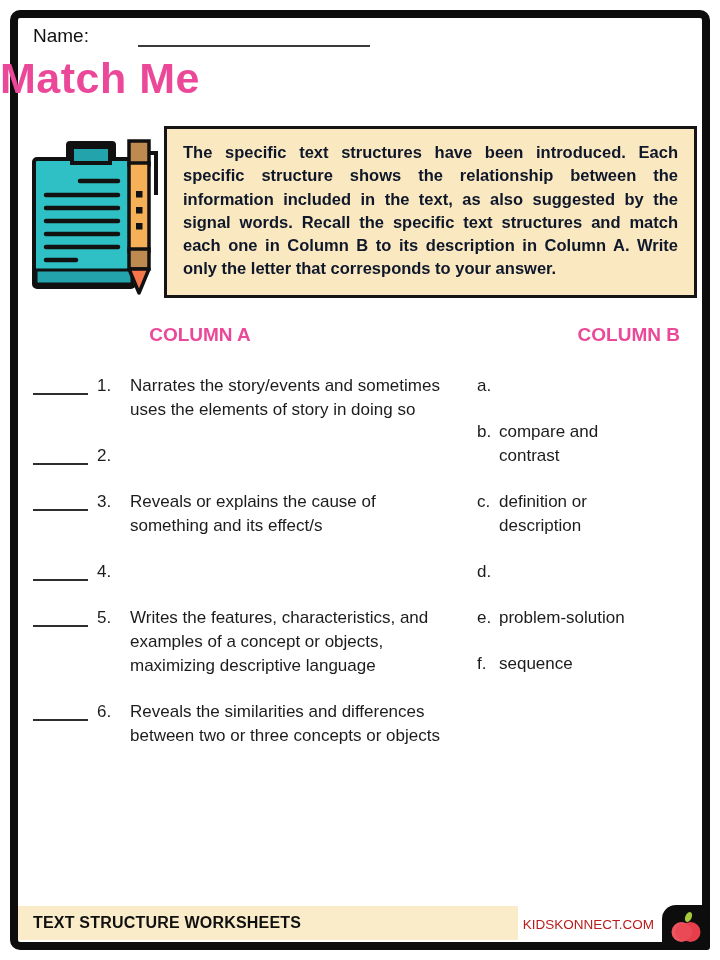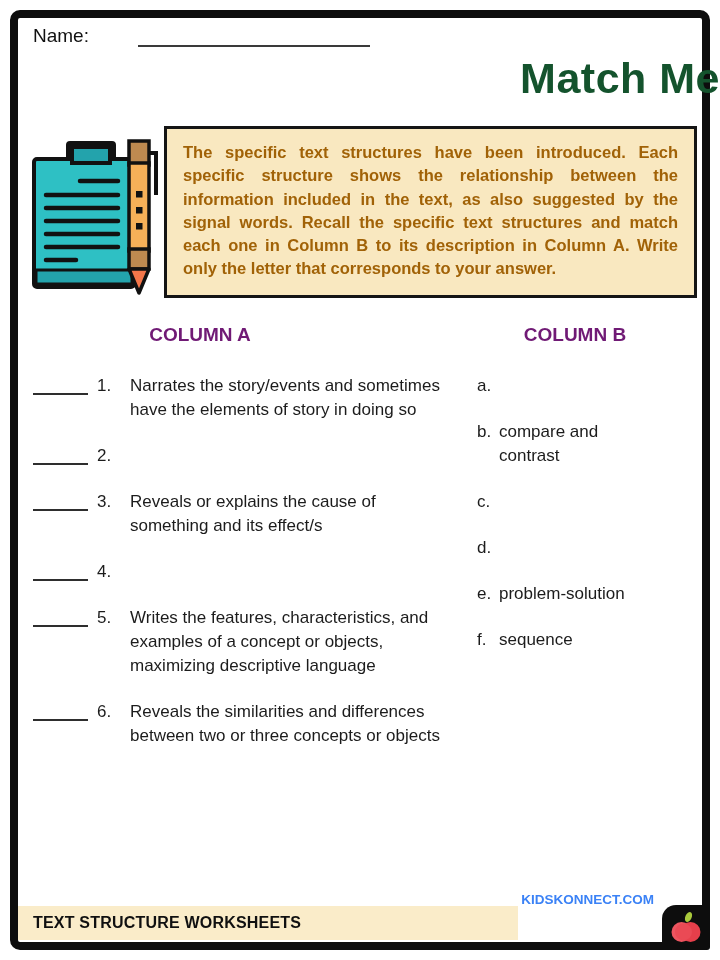--- a/index.html
+++ b/index.html
@@ -8,52 +8,52 @@
     font-family:"Liberation Sans", sans-serif;color:#161616;
   }
   .sheet{
     position:absolute;left:10px;top:10px;width:700px;height:940px;
     box-sizing:border-box;border:8px solid #0d0d0d;border-radius:10px;background:#fff;
   }
   
   .name-row{position:absolute;left:33px;top:24px;display:flex;align-items:flex-end;font-size:19px;color:#111;gap:42px;}
   .name-line{width:232px;height:21px;border-bottom:2px solid #3a3a3a;margin-left:7px;}
   
-  .title{position:absolute;left:0;right:0;top:54px;text-align:right;
-    font-size:43px;font-weight:bold;letter-spacing:.5px;color:#14532d;margin:0;}
+  .title{position:absolute;left:0;right:0;top:54px;text-align:left;
+    font-size:43px;font-weight:bold;letter-spacing:.5px;color:#ec4899;margin:0;}
   
   .icon-wrap{position:absolute;left:28px;top:133px;width:140px;height:164px;}
   
   .instruction-box{
     position:absolute;left:164px;top:126px;width:533px;height:172px;box-sizing:border-box;
     background:#f9e8c0;border:3px solid #151515;padding:12px 16px;
-    font-weight:bold;font-size:16.5px;line-height:23.3px;text-align:justify;color:#a16207;
+    font-weight:bold;font-size:16.5px;line-height:23.3px;text-align:justify;color:#0f172a;
   }
   
-  .col-header{position:absolute;font-size:19px;font-weight:bold;width:210px;text-align:center;color:#701a75;}
+  .col-header{position:absolute;font-size:19px;font-weight:bold;width:210px;text-align:center;color:#ec4899;}
   .col-a-header{left:95px;top:324px;}
-  .col-b-header{left:470px;top:324px;}
+  .col-b-header{left:470px;top:324px;text-align:right;}
   
   .col-a{position:absolute;left:33px;top:374px;width:430px;}
   .ca-item{display:flex;margin-bottom:22px;font-size:17px;line-height:24px;color:#1c1c1c;}
   .blank{width:55px;height:19px;border-bottom:2px solid #2e2e2e;margin-right:9px;flex:none;}
   .num{width:33px;flex:none;}
   .ca-item .txt{width:320px;}
   
   .col-b{position:absolute;left:477px;top:374px;width:215px;}
   .cb-item{display:flex;margin-bottom:22px;font-size:17px;line-height:24px;color:#1c1c1c;}
   .letter{width:22px;flex:none;}
   .cb-item .txt{width:160px;}
   
   .footer-bar{
     position:absolute;left:18px;top:906px;width:500px;height:34px;background:#faecc9;
     display:flex;align-items:center;padding-left:15px;box-sizing:border-box;
     font-weight:bold;font-size:16px;letter-spacing:.2px;color:#101010;
   }
-  .site-label{position:absolute;top:892px;right:66px;font-size:13.5px;color:#3b82f6;font-weight:bold;}
+  .site-label{position:absolute;top:917px;right:66px;font-size:13.5px;color:#b91c1c;}
   .apple-badge{
     position:absolute;left:662px;top:905px;width:48px;height:45px;background:#0d0d0d;
     border-radius:14px 0 3px 0;display:flex;align-items:center;justify-content:center;
   }
 </style>
 </head>
 <body>
 
 <div class="sheet"></div>
 
@@ -103,21 +103,21 @@
   <span>The specific text structures have been introduced. Each specific structure shows the relationship between the information included in the text, as also suggested by the signal words. Recall the specific text structures and match each one in Column B to its description in Column A. Write only the letter that corresponds to your answer.</span>
 </div>
 
 <div class="col-header col-a-header">COLUMN A</div>
 <div class="col-header col-b-header">COLUMN B</div>
 
 <div class="col-a">
   <div class="ca-item">
     <span class="blank"></span>
     <span class="num">1.</span>
-    <span class="txt">Narrates the story/events and sometimes have the elements of story in doing so</span>
+    <span class="txt">Narrates the story/events and sometimes uses the elements of story in doing so</span>
   </div>
   <div class="ca-item">
     <span class="blank"></span>
     <span class="num">2.</span>
   </div>
   <div class="ca-item">
     <span class="blank"></span>
     <span class="num">3.</span>
     <span class="txt">Reveals or explains the cause of something and its effect/s</span>
   </div>
@@ -140,20 +140,21 @@
 <div class="col-b">
   <div class="cb-item">
     <span class="letter">a.</span>
   </div>
   <div class="cb-item">
     <span class="letter">b.</span>
     <span class="txt">compare and contrast</span>
   </div>
   <div class="cb-item">
     <span class="letter">c.</span>
+    <span class="txt">definition or description</span>
   </div>
   <div class="cb-item">
     <span class="letter">d.</span>
   </div>
   <div class="cb-item">
     <span class="letter">e.</span>
     <span class="txt">problem-solution</span>
   </div>
   <div class="cb-item">
     <span class="letter">f.</span>

